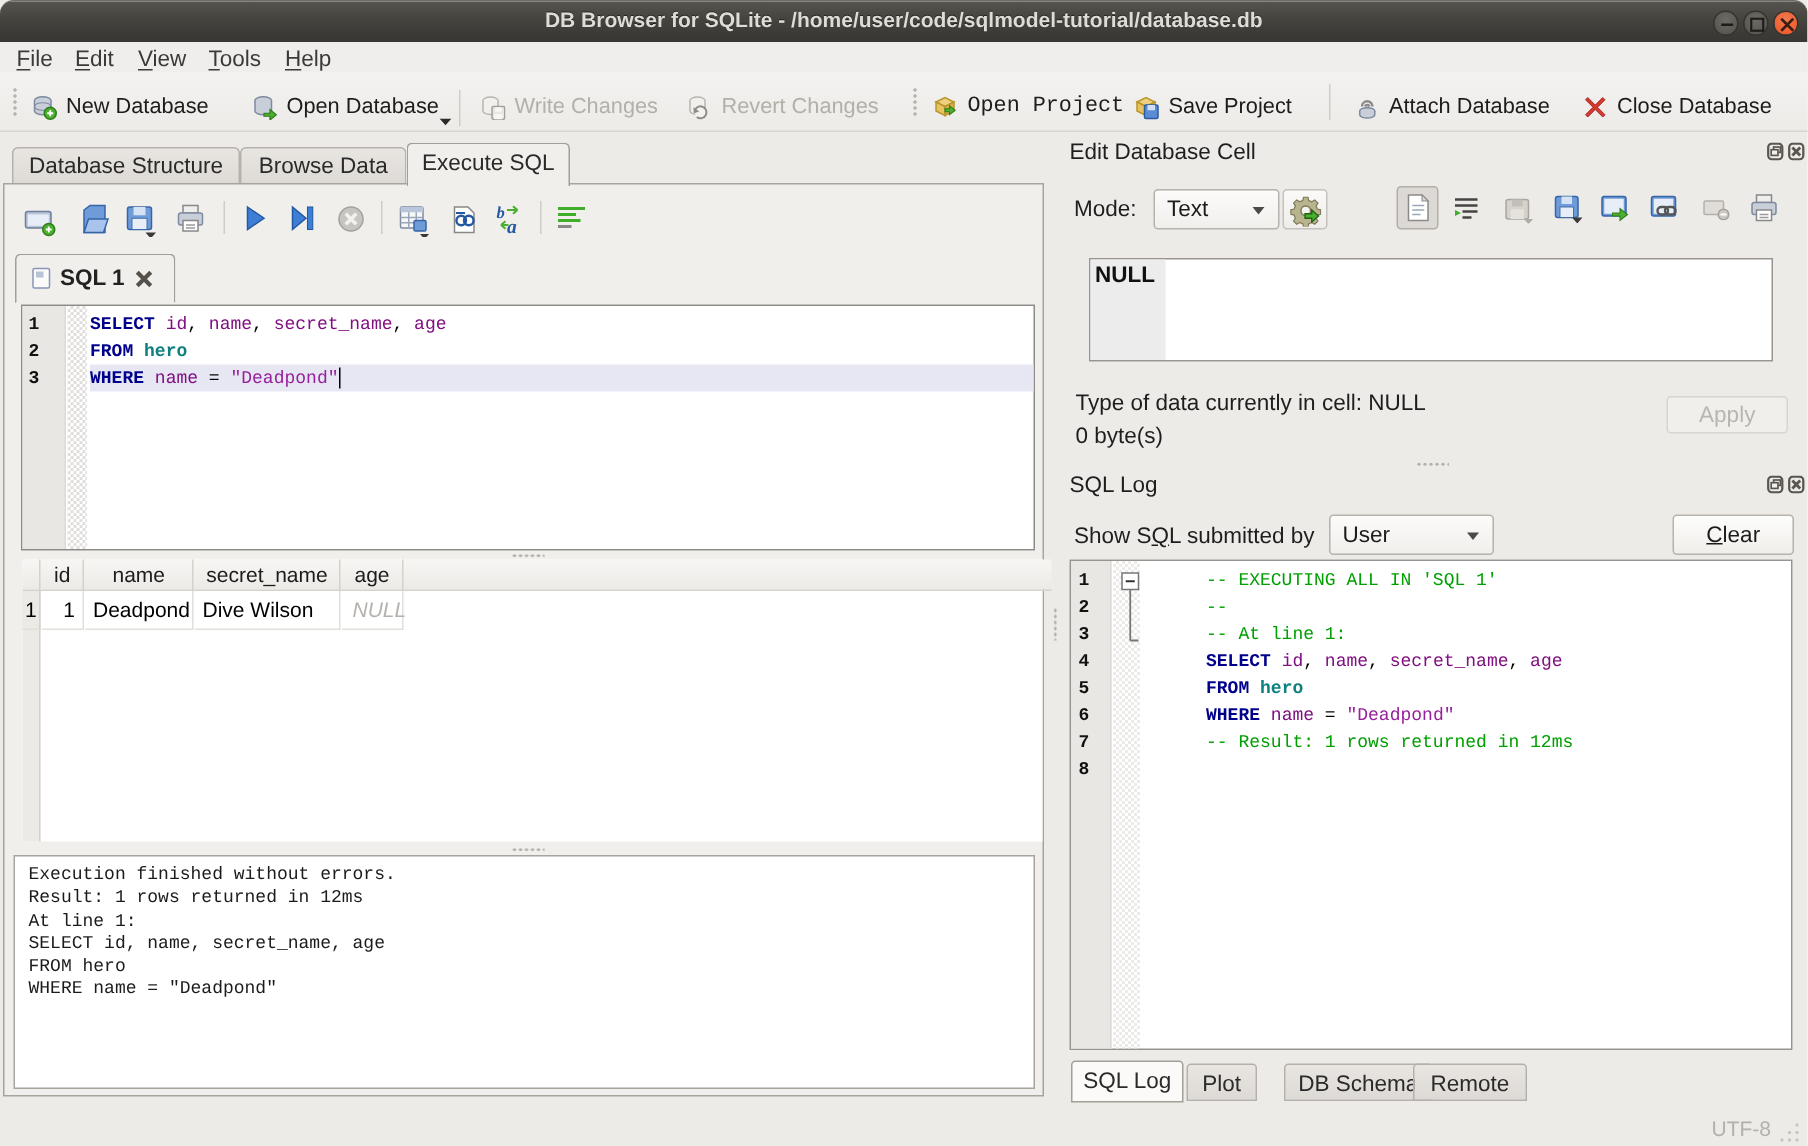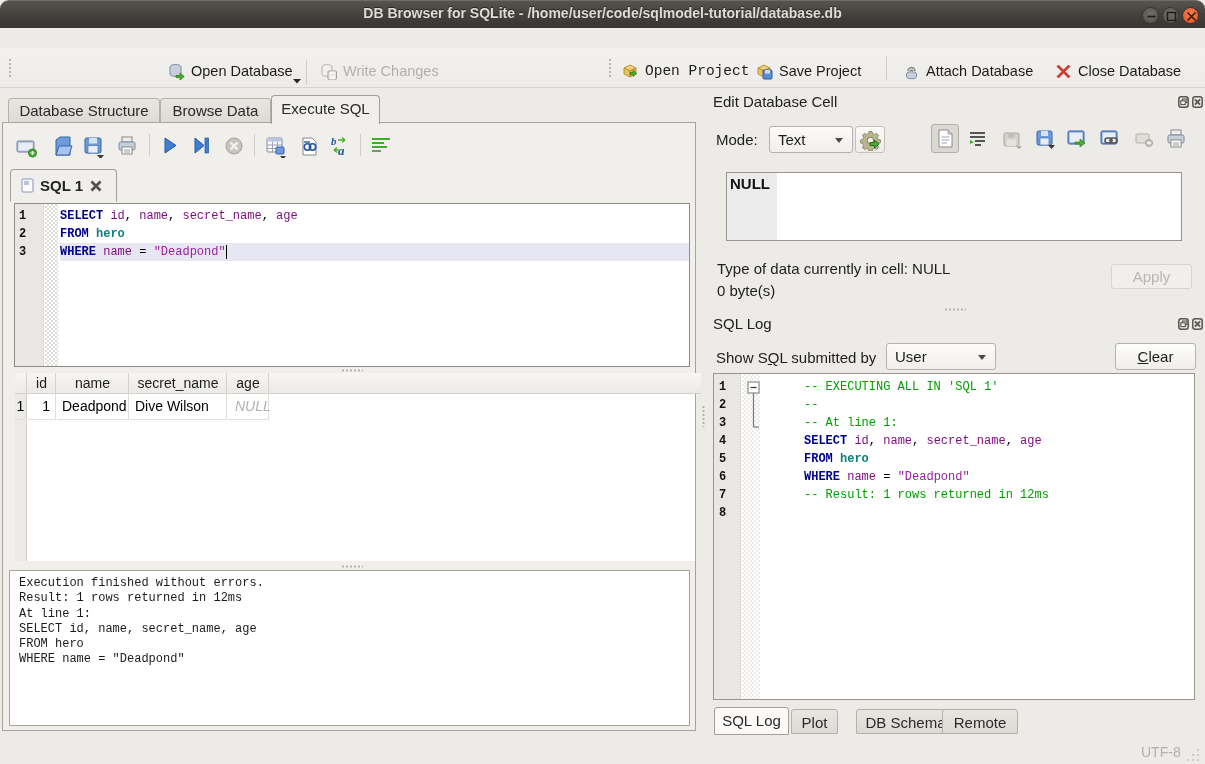--- a/index.html
+++ b/index.html
@@ -133,23 +133,40 @@
           <rect x="4.5" y="4.5" width="8" height="8" fill="none" stroke="#1d1c19" stroke-width="1.4"></rect>
         </svg>
     </div>
     <div class="winbtn" style="left:1182px; background:radial-gradient(circle at 50% 35%, #f47a52, #e95420);">
       <svg width="17" height="17">
           <path d="M4.5 4.5 L12.5 12.5 M12.5 4.5 L4.5 12.5" stroke="#3a1c10" stroke-width="1.7"></path>
         </svg>
     </div>
   </div>
 
+  <div id="menubar">
+    <span style="left:11px;"><u>F</u>ile</span>
+    <span style="left:50px;"><u>E</u>dit</span>
+    <span style="left:92px;"><u>V</u>iew</span>
+    <span style="left:139px;"><u>T</u>ools</span>
+    <span style="left:190px;"><u>H</u>elp</span>
+  </div>
 
   <div id="toolbar">
     <div class="tb-handle"></div>
+    <div class="tb-item" style="left:21px;">
+      <svg class="ticon" viewBox="0 0 17 17">
+          <ellipse cx="7.5" cy="4" rx="5.5" ry="2.5" fill="#c9cfd8" stroke="#7d8aa0"></ellipse>
+          <path d="M2 4 v7 a5.5 2.5 0 0 0 11 0 v-7" fill="#c9cfd8" stroke="#7d8aa0"></path>
+          <ellipse cx="7.5" cy="8" rx="5.5" ry="2.5" fill="none" stroke="#7d8aa0" stroke-width=".7"></ellipse>
+          <circle cx="12.5" cy="12.5" r="4" fill="#4caf2f" stroke="#2e7d1b"></circle>
+          <path d="M12.5 10.5 v4 M10.5 12.5 h4" stroke="#fff" stroke-width="1.3"></path>
+        </svg>
+      New Database
+    </div>
     <div class="tb-item" style="left:168px;">
       <svg class="ticon" viewBox="0 0 17 17">
           <ellipse cx="7.5" cy="4" rx="5.5" ry="2.5" fill="#c9cfd8" stroke="#7d8aa0"></ellipse>
           <path d="M2 4 v7 a5.5 2.5 0 0 0 11 0 v-7" fill="#c9cfd8" stroke="#7d8aa0"></path>
           <path d="M8 12.5 h4 v-2.5 l4.2 3.5 -4.2 3.5 v-2.5 h-4 z" fill="#4caf2f" stroke="#2e7d1b" stroke-width=".8"></path>
         </svg>
       Open Database
     </div>
     <svg class="abs" style="left:293px; top:31px;" width="8" height="5">
         <path d="M0 0 h8 l-4 4.5 z" fill="#2a2a2a"></path>
@@ -157,20 +174,29 @@
     <div class="tb-sep" style="left:306px; top:12px;"></div>
     <div class="tb-item dis" style="left:320px;">
       <svg class="ticon" viewBox="0 0 17 17">
           <ellipse cx="7" cy="4" rx="5" ry="2.3" fill="#f2f0ee" stroke="#b8b4ae"></ellipse>
           <path d="M2 4 v7 a5 2.3 0 0 0 10 0 v-7" fill="#f2f0ee" stroke="#b8b4ae"></path>
           <rect x="8" y="8" width="8.5" height="8.5" rx="1" fill="#e8e6e2" stroke="#a39f99"></rect>
           <rect x="10" y="8.5" width="4.5" height="3" fill="#f7f6f4"></rect>
           <rect x="9.5" y="13" width="5.5" height="3.5" fill="#f7f6f4"></rect>
         </svg>
       Write Changes
+    </div>
+    <div class="tb-item dis" style="left:458px;">
+      <svg class="ticon" viewBox="0 0 17 17">
+          <ellipse cx="7" cy="4" rx="5" ry="2.3" fill="#f2f0ee" stroke="#b8b4ae"></ellipse>
+          <path d="M2 4 v7 a5 2.3 0 0 0 10 0 v-7" fill="#f2f0ee" stroke="#b8b4ae"></path>
+          <path d="M5 12 a4 4 0 1 1 1.5 3" fill="#f4f2f0" stroke="#8f8b85" stroke-width="1.3"></path>
+          <path d="M4.2 8.5 l0.5 4 3.5-1.2 z" fill="#8f8b85"></path>
+        </svg>
+      Revert Changes
     </div>
     <div class="tb-handle" style="left:608px;"></div>
     <div class="tb-item" style="left:622px;font-family:Liberation Mono, monospace;">
       <svg class="ticon" viewBox="0 0 17 17">
           <path d="M2 5 l6-3 6 3 -6 3 z" fill="#f0d080" stroke="#b8962e"></path>
           <path d="M2 5 v6 l6 3 v-6 z" fill="#e8c35e" stroke="#b8962e"></path>
           <path d="M14 5 v6 l-6 3 v-6 z" fill="#d9b04a" stroke="#b8962e"></path>
           <path d="M8 9.5 h3 v-2 l3.8 3 -3.8 3 v-2 h-3 z" fill="#4caf2f" stroke="#2e7d1b" stroke-width=".7"></path>
         </svg>
       Open Project

